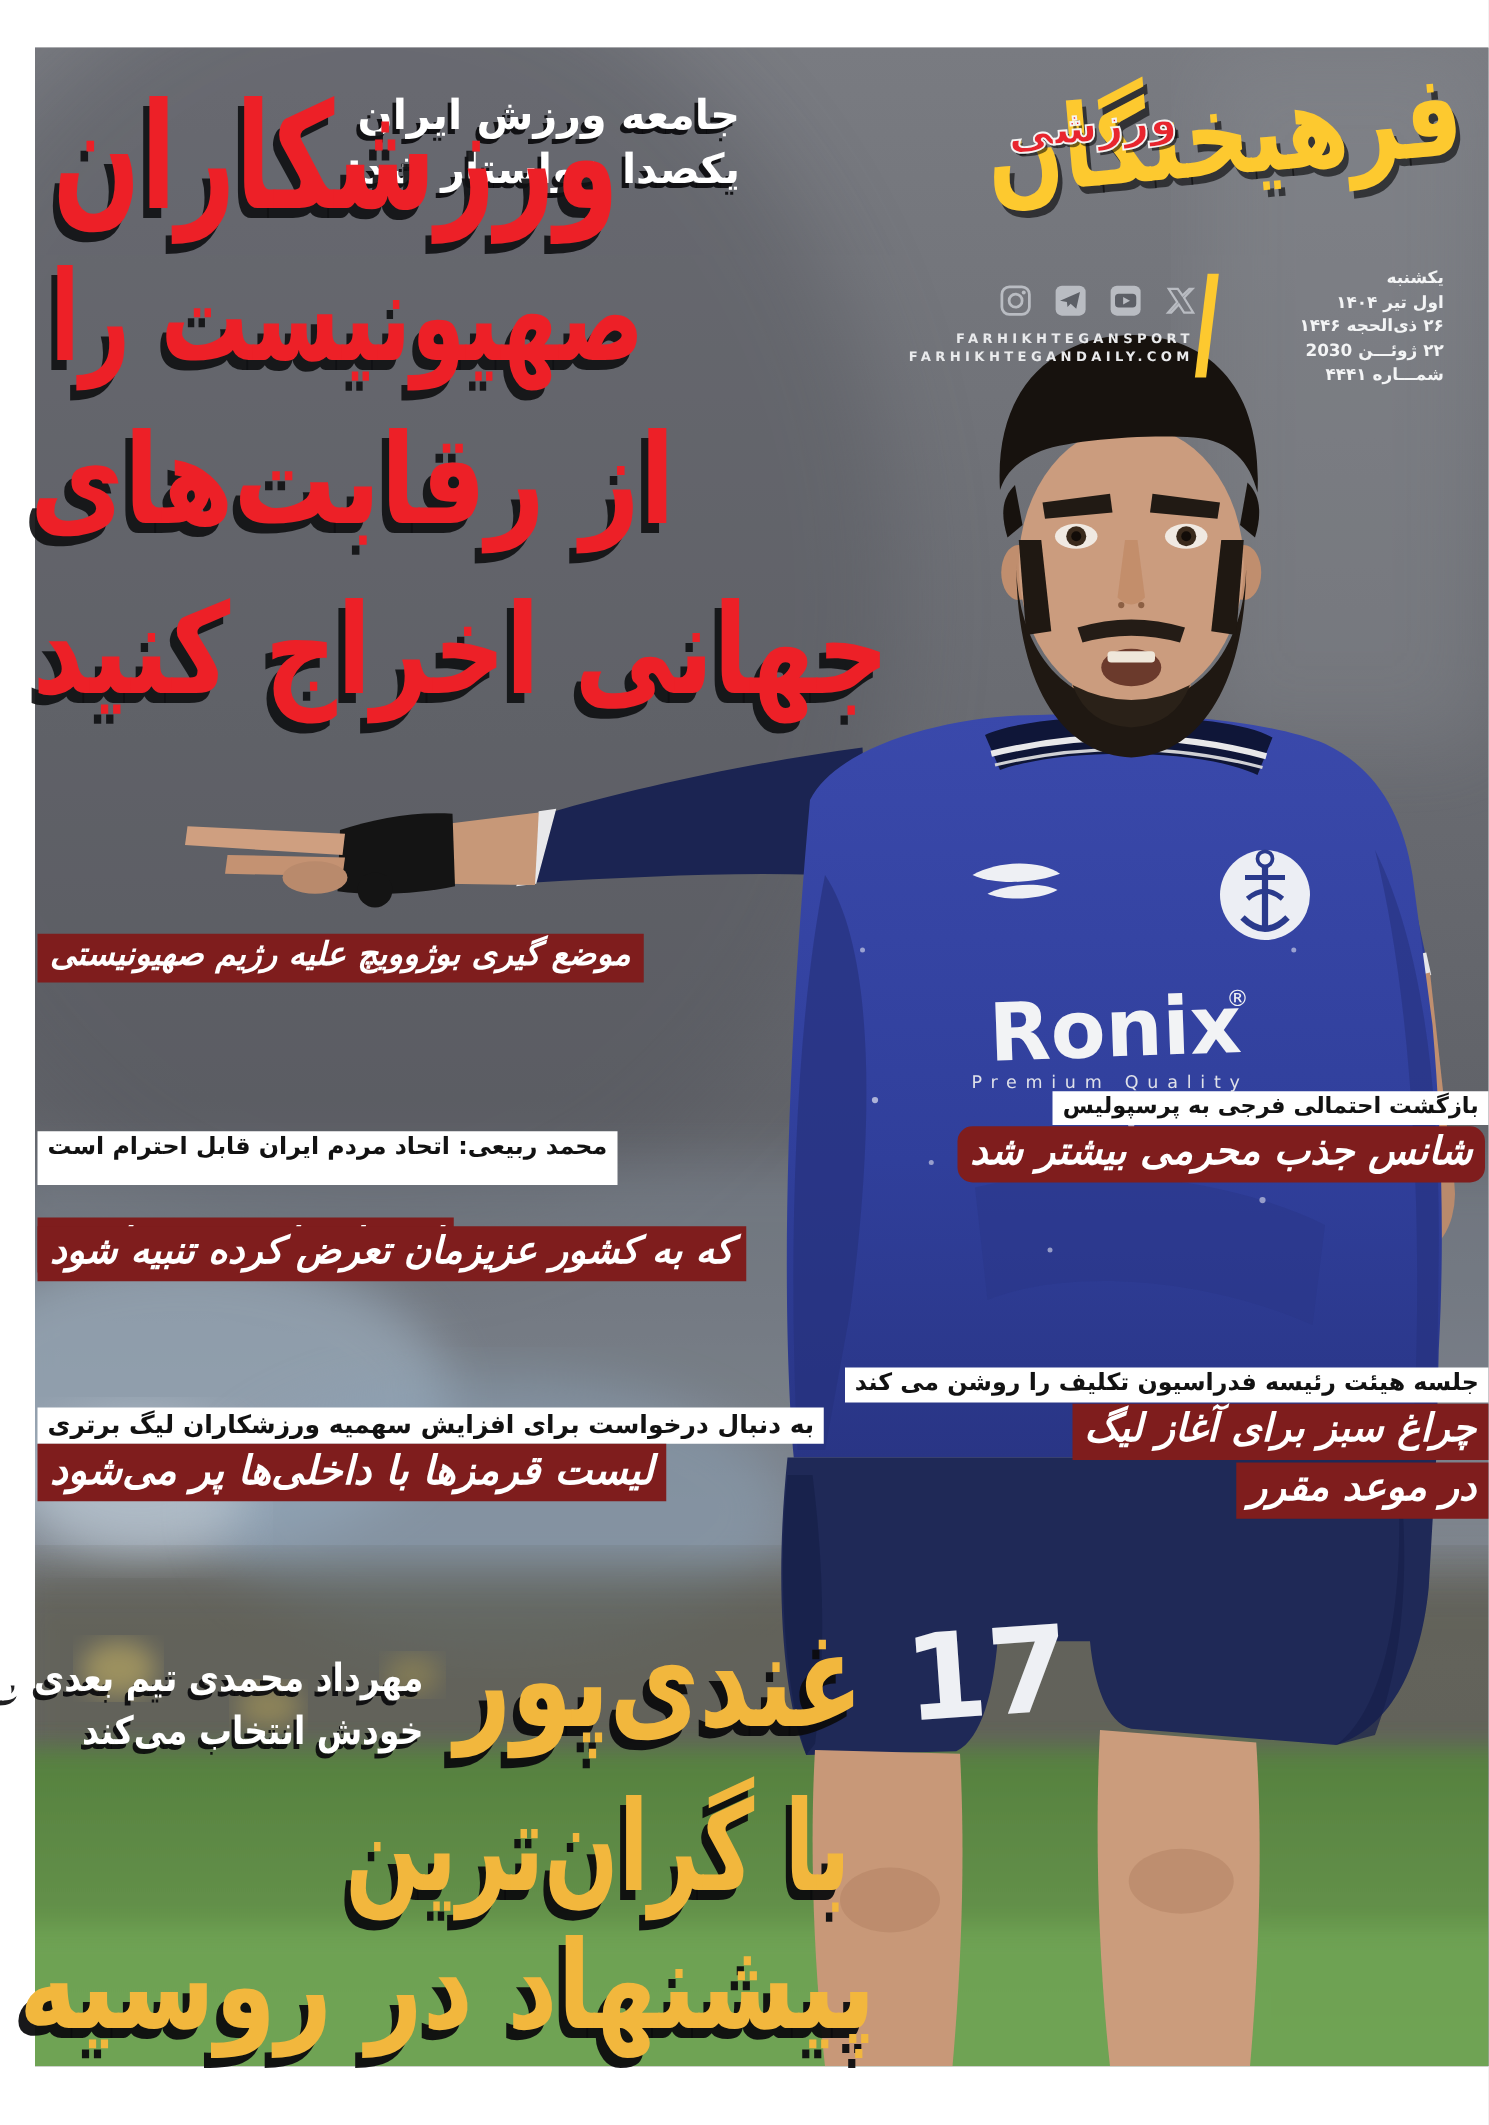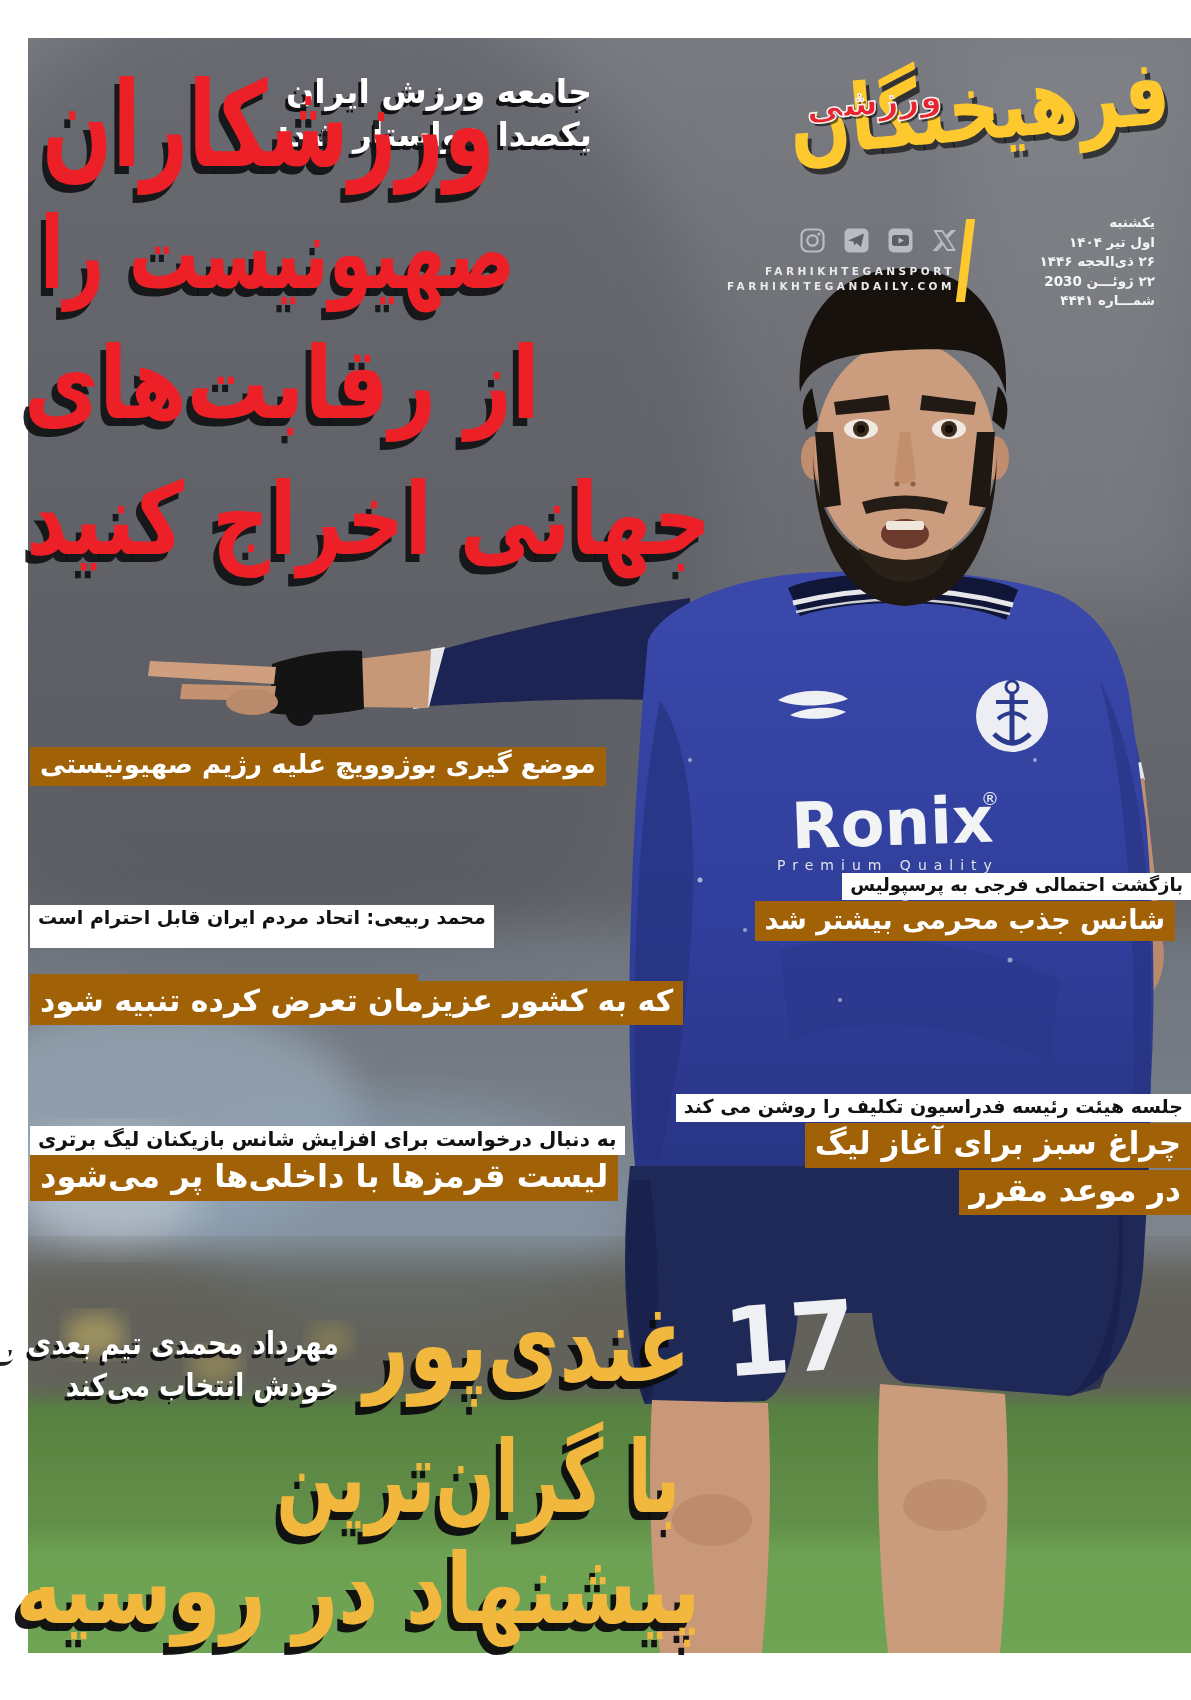--- a/index.html
+++ b/index.html
@@ -58,30 +58,30 @@
   .hl1{left:42px;top:66px;font-size:118px;transform:scaleX(.70);}
   .hl2{left:40px;top:204px;font-size:100px;transform:scaleX(.70);}
   .hl3{left:24px;top:334px;font-size:100px;transform:scaleX(.82);}
   .hl4{left:26px;top:470px;font-size:100px;transform:scaleX(.80);}
 
   
   .band{
     position:absolute;white-space:nowrap;font-weight:bold;direction:rtl;
     padding:3px 10px 6px;line-height:1.15;
   }
-  .band.red{background:#a16207;color:#ffffff;}
+  .band.red{background:#7f1d1d;color:#ffffff;font-style:italic;}
   .band.white{background:#ffffff;color:#121212;}
   .lb1{left:30px;top:747px;font-size:26px;}
   .lb2{left:30px;top:905px;font-size:19px;padding:2px 8px 19px;}
   .lb3a{left:30px;top:934px;font-size:30px;margin-top:40px;}
   .lb3b{left:30px;top:981px;font-size:30px;}
   .lb4{left:30px;top:1126px;font-size:20px;padding:2px 8px 4px;}
   .lb4h{left:30px;top:1155px;font-size:32px;}
   .rb1{right:0;top:873px;font-size:18px;padding:2px 8px 4px;}
-  .rb1h{right:16px;top:901px;font-size:27px;}
+  .rb1h{right:3px;top:901px;font-size:31px;border-radius:12px;}
   .rb2{right:0;top:1094px;font-size:19px;padding:2px 8px 4px;margin-left:34px;}
   .rb2a{right:0;top:1123px;font-size:31px;}
   .rb2b{right:0;top:1170px;font-size:31px;}
 
   
   .bottom-kicker{
     position:absolute;right:852px;top:1322px;direction:rtl;text-align:right;
     color:#ffffff;font-weight:bold;font-size:31px;line-height:42px;white-space:nowrap;
     transform:scaleX(.85);transform-origin:right top;
     text-shadow:-3px 4px 0 rgba(8,8,10,.9);
@@ -286,21 +286,21 @@
   </div>
   <div class="hl hl1">ورزشکاران</div>
   <div class="hl hl2">صهیونیست را</div>
   <div class="hl hl3">از رقابت‌های</div>
   <div class="hl hl4">جهانی اخراج کنید</div>
 
   <div class="band red lb1">موضع گیری بوژوویچ علیه رژیم صهیونیستی</div>
   <div class="band white lb2">محمد ربیعی: اتحاد مردم ایران قابل احترام است</div>
   <div class="band red lb3a">امیدوارم این رژیم غاصب</div>
   <div class="band red lb3b">که به کشور عزیزمان تعرض کرده تنبیه شود</div>
-  <div class="band white lb4">به دنبال درخواست برای افزایش شانس بازیکنان لیگ برتری</div>
+  <div class="band white lb4">به دنبال درخواست برای افزایش سهمیه ورزشکاران لیگ برتری</div>
   <div class="band red lb4h">لیست قرمزها با داخلی‌ها پر می‌شود</div>
 
   <div class="band white rb1">بازگشت احتمالی فرجی به پرسپولیس</div>
   <div class="band red rb1h">شانس جذب محرمی بیشتر شد</div>
   <div class="band white rb2">جلسه هیئت رئیسه فدراسیون تکلیف را روشن می کند</div>
   <div class="band red rb2a">چراغ سبز برای آغاز لیگ</div>
   <div class="band red rb2b">در موعد مقرر</div>
 
   <div class="bottom-kicker">
     <div>مهرداد محمدی تیم بعدی را</div>

